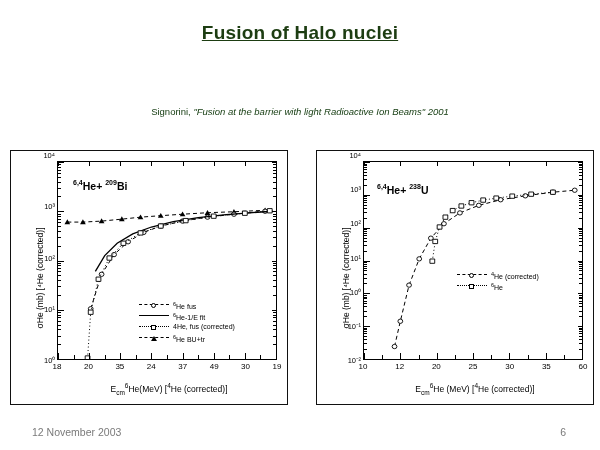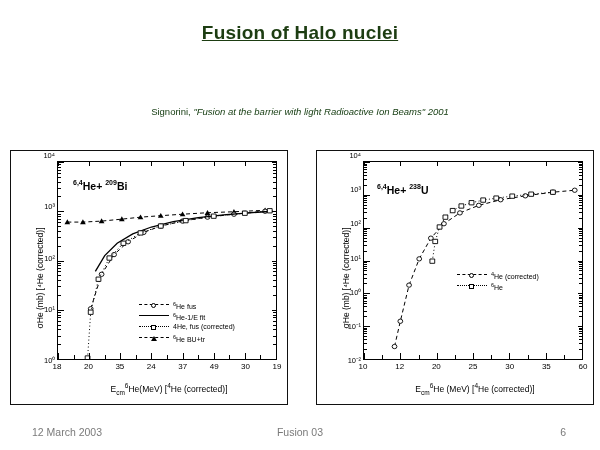--- a/index.html
+++ b/index.html
@@ -563,17 +563,16 @@
         <div class="row"><span class="key ln-dash">
             <i class="mk-circle-o"></i>
           </span><span><sup>4</sup>He (corrected)</span></div>
         <div class="row"><span class="key ln-dot">
             <i class="mk-square-o"></i>
           </span><span><sup>6</sup>He</span></div>
       </div>
   </div>
 
   <div class="footer">
-    <span class="f-left">12 March 2003</span>
-    <span class="f-mid">Fusion 03</span>
+    <span class="f-left">12 November 2003</span>
     <span class="f-right">6</span>
   </div>
 </div>
 
 </body></html>

